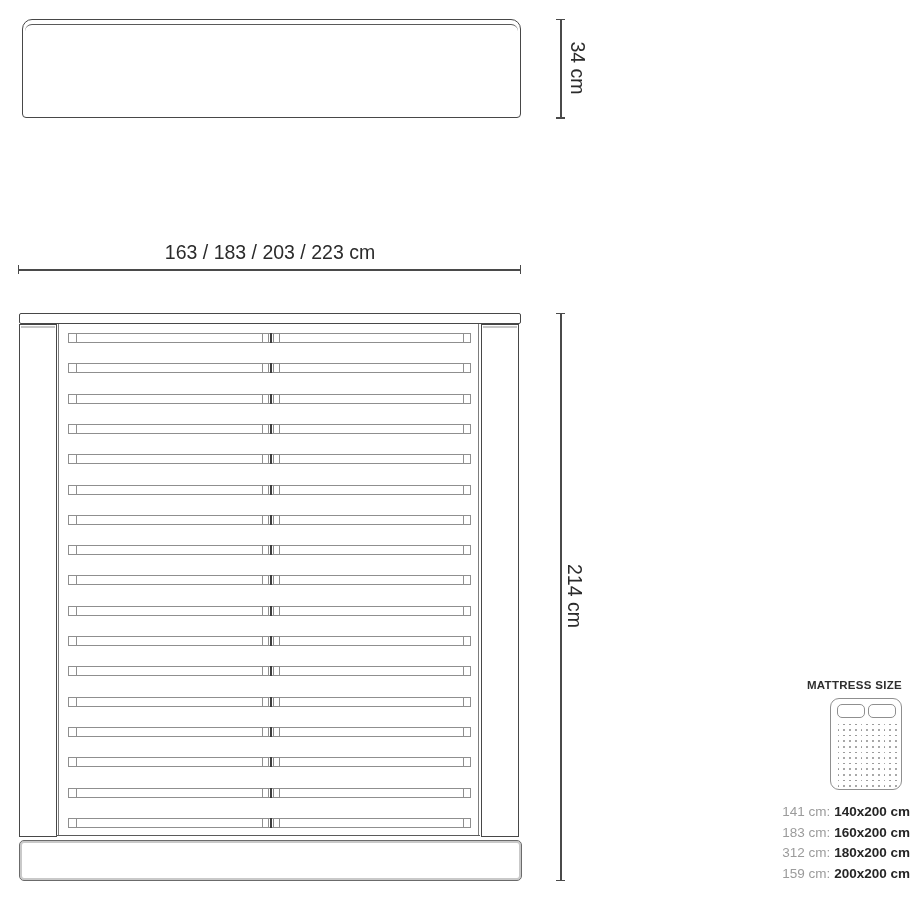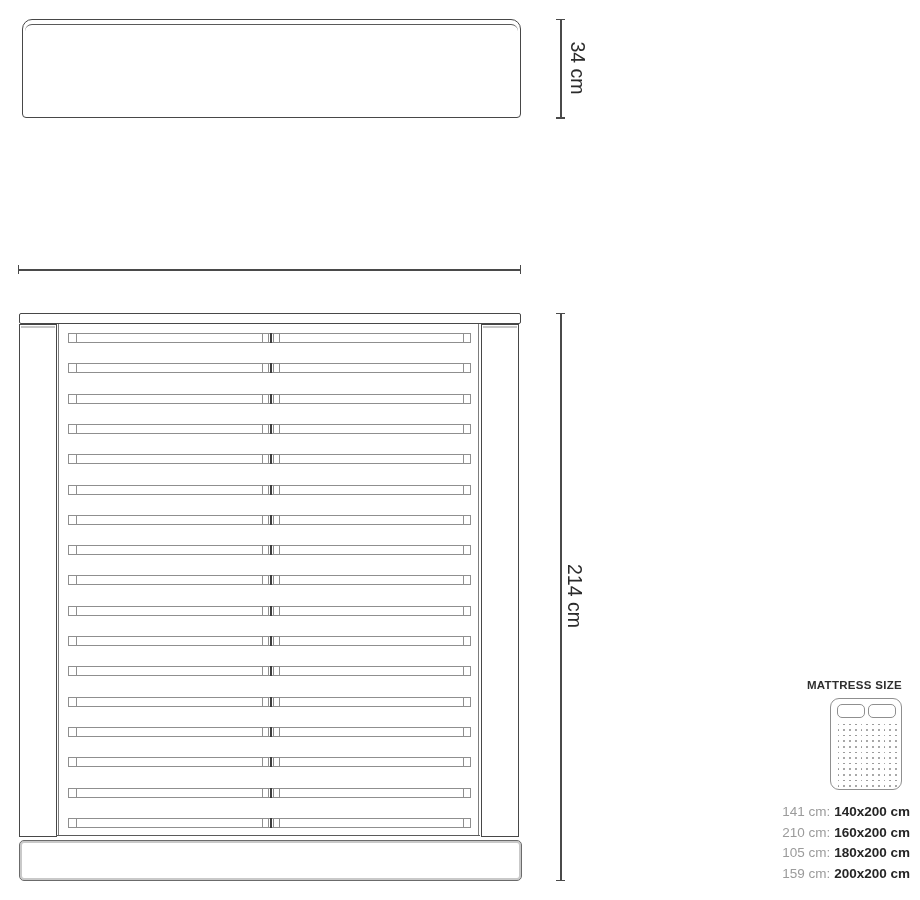--- a/index.html
+++ b/index.html
@@ -60,20 +60,21 @@
 <div class="stage">
 
   <div class="headboard">
     <div class="hb-edge"></div>
   </div>
   <div class="vline-dim" style="left:560px;top:19px;height:99px"></div>
   <div class="htick" style="left:556px;top:18.5px"></div>
   <div class="htick" style="left:556px;top:117px"></div>
   <div class="dim-label rot" style="left:536px;top:58px;width:86px;height:20px">34 cm</div>
 
+  <div class="dim-label" style="left:19px;top:241px;width:502px">163 / 183 / 203 / 223 cm</div>
   <div class="hline-dim" style="left:18px;top:269px;width:503px"></div>
   <div class="vtick" style="left:17.5px;top:265px"></div>
   <div class="vtick" style="left:519.5px;top:265px"></div>
 
   <div class="top-rail"></div>
 
   <div class="rail" style="left:19px">
     <div class="rail-shade"></div>
   </div>
   <div class="rail" style="left:481px">
@@ -385,23 +386,23 @@
         <div class="dot" style="left: 58.25px; top: 86.1px;"></div>
         <div class="dot" style="left: 64px; top: 86.1px;"></div>
       </div>
   </div>
 
   <div class="legend-rows">
     <div>
       <span class="lframe">141 cm:</span><span class="lval">140x200 cm</span>
     </div>
     <div>
-      <span class="lframe">210 cm:</span><span class="lval">160x200 cm</span>
+      <span class="lframe">183 cm:</span><span class="lval">160x200 cm</span>
     </div>
     <div>
-      <span class="lframe">105 cm:</span><span class="lval">180x200 cm</span>
+      <span class="lframe">312 cm:</span><span class="lval">180x200 cm</span>
     </div>
     <div>
       <span class="lframe">159 cm:</span><span class="lval">200x200 cm</span>
     </div>
   </div>
 
 </div>
 
 </body></html>

